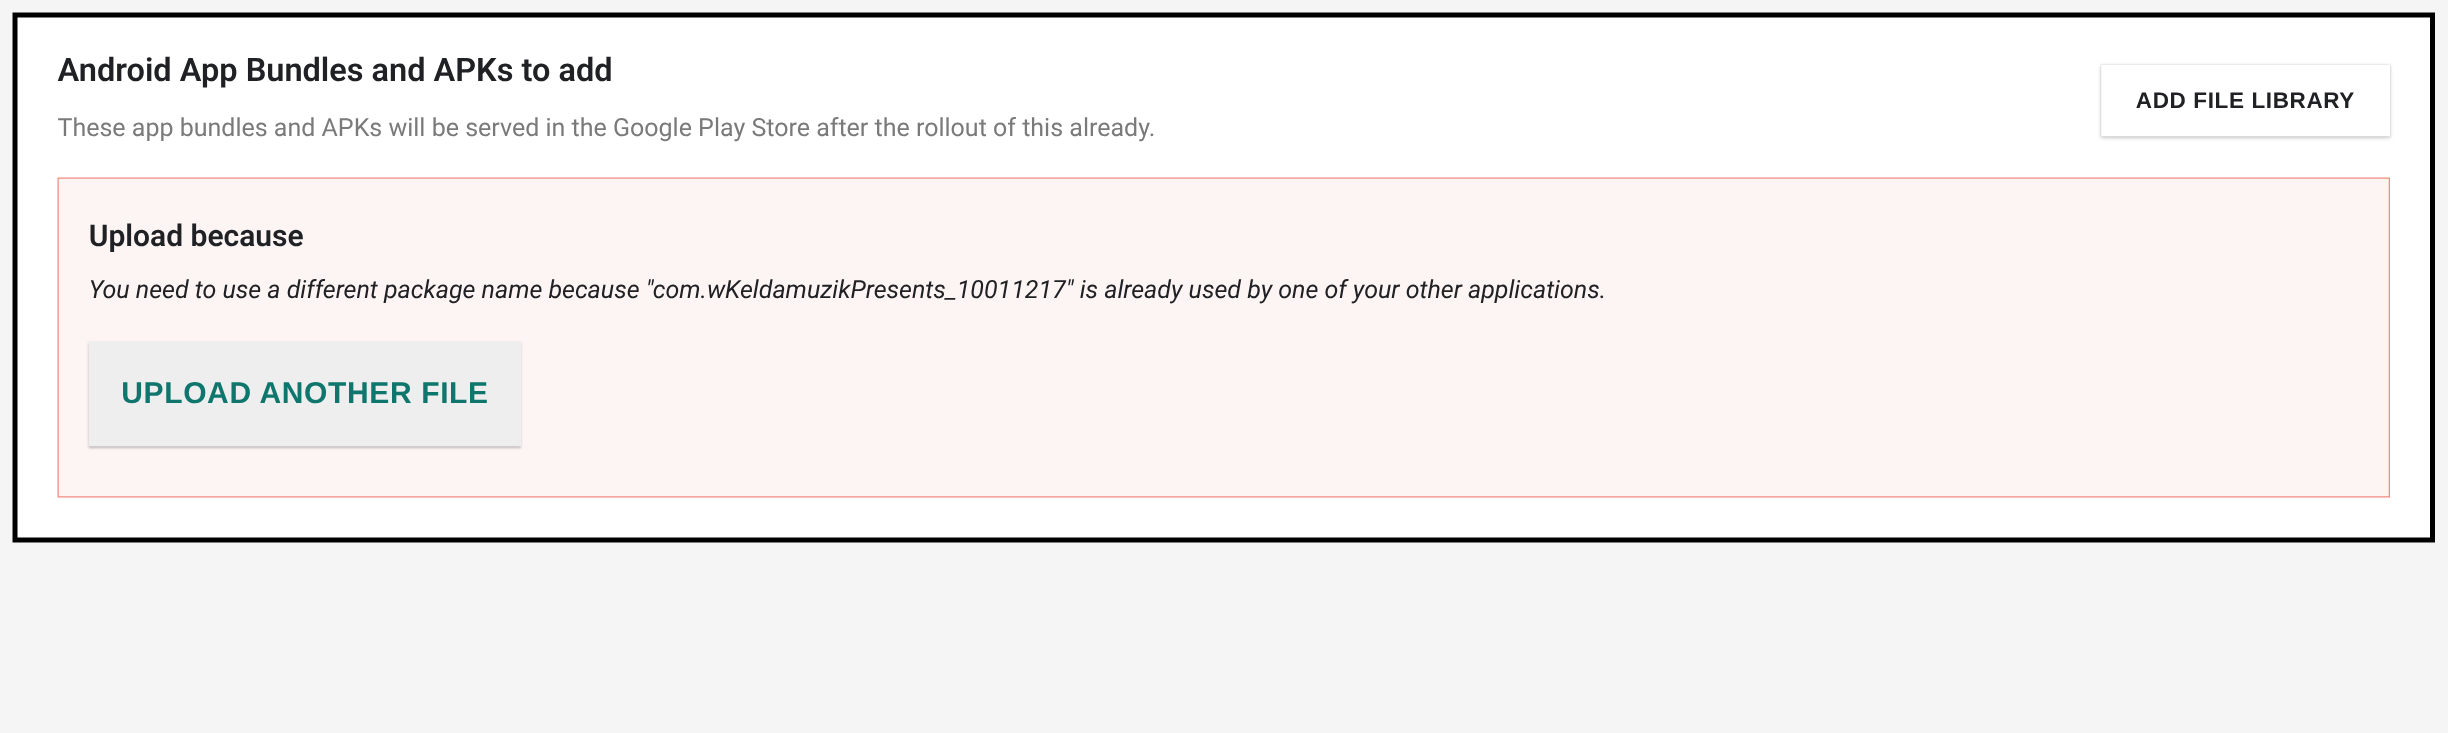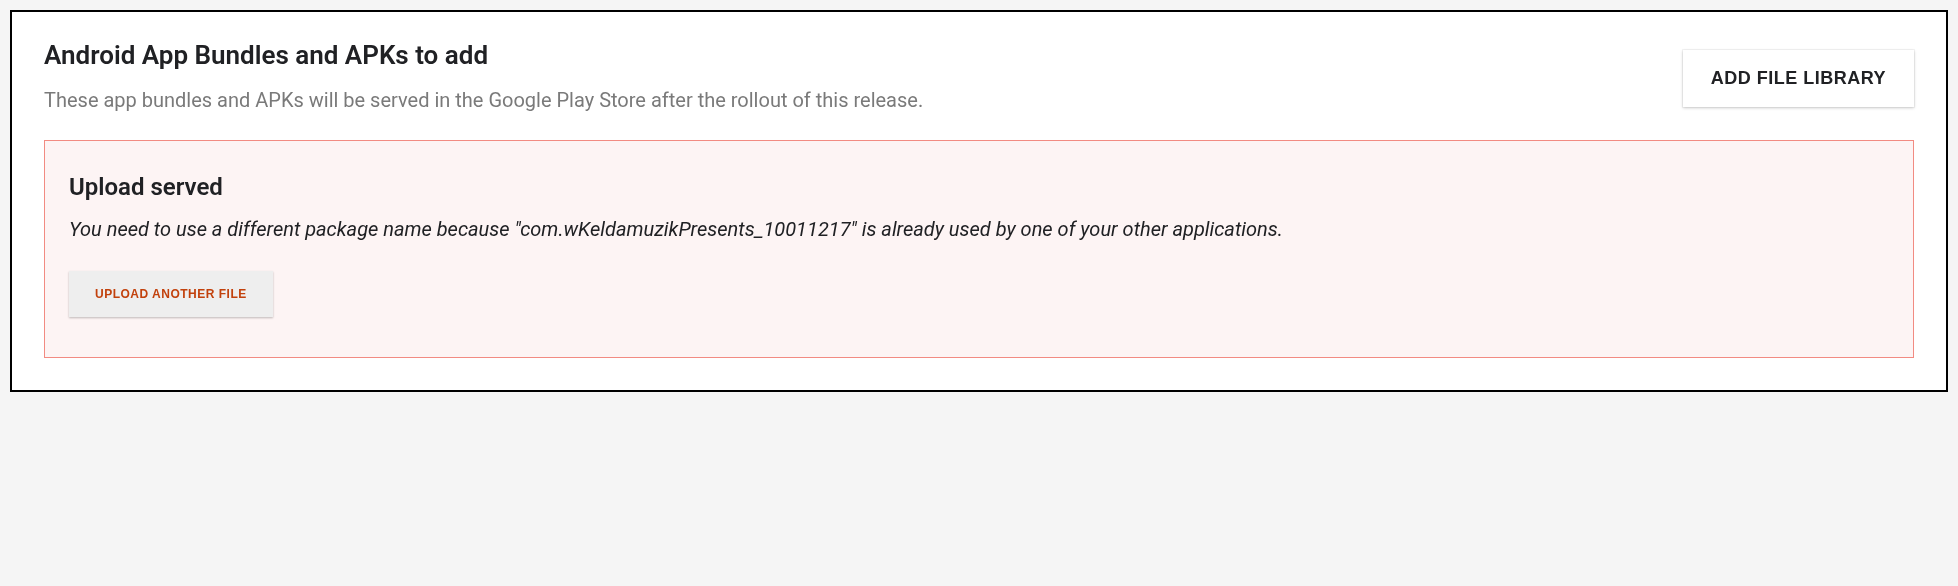--- a/index.html
+++ b/index.html
@@ -7,21 +7,21 @@
       margin: 0;
       padding: 0;
     }
     body {
       font-family: Roboto, "Helvetica Neue", Arial, sans-serif;
       background: #f5f5f5;
       padding: 10px;
     }
     .card {
       background: #ffffff;
-      border: 2px solid #000000;
+      border: 4px solid #000000;
       padding: 28px 32px 32px 32px;
       position: relative;
     }
     .header-row {
       display: flex;
       justify-content: space-between;
       align-items: flex-start;
     }
     .header-text {
       flex: 1;
@@ -65,38 +65,38 @@
       font-size: 20px;
       color: #202124;
       margin-bottom: 28px;
       line-height: 1.4;
       font-style: italic;
     }
     .upload-btn {
       background: #eeeeee;
       border: none;
       box-shadow: 0 1px 2px rgba(0,0,0,0.25);
-      padding: 16px 26px;
-      font-size: 12px;
+      padding: 28px 26px;
+      font-size: 24px;
       font-weight: 600;
       letter-spacing: 0.5px;
-      color: #c2410c;
+      color: #0f766e;
       cursor: pointer;
     }
   </style>
 </head>
 <body>
 
 <div class="card">
   <div class="header-row">
     <div class="header-text">
       <h2 class="section-title">Android App Bundles and APKs to add</h2>
-      <p class="section-desc">These app bundles and APKs will be served in the Google Play Store after the rollout of this release.</p>
+      <p class="section-desc">These app bundles and APKs will be served in the Google Play Store after the rollout of this already.</p>
     </div>
     <button class="add-library-btn">ADD FILE LIBRARY</button>
   </div>
 
   <div class="error-panel">
-    <h3 class="error-title">Upload served</h3>
+    <h3 class="error-title">Upload because</h3>
     <p class="error-message">You need to use a different package name because "com.wKeldamuzikPresents_10011217" is already used by one of your other applications.</p>
     <button class="upload-btn">UPLOAD ANOTHER FILE</button>
   </div>
 </div>
 
 </body></html>

